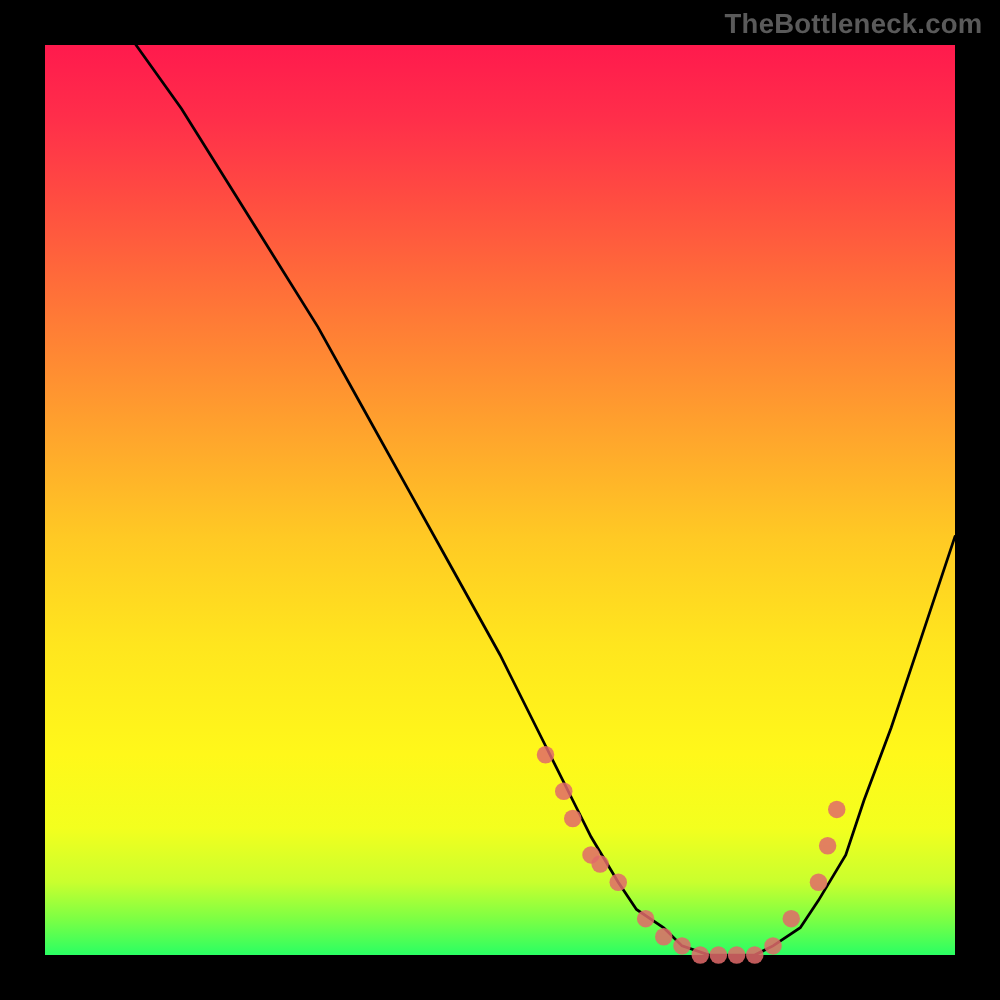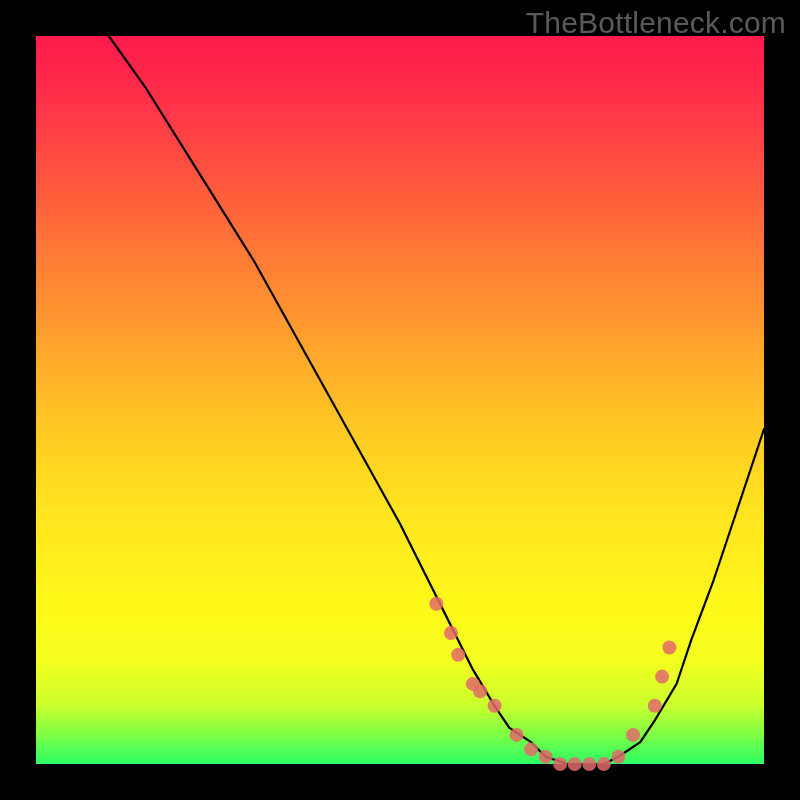--- a/index.html
+++ b/index.html
@@ -29,22 +29,22 @@
       #f3ff1e 86%,
       #c9ff2e 92%,
       #7dff44 96%,
       #2aff63 100%);
   }
   .watermark {
     position: absolute;
     top: 6px;
     right: 14px;
     color: #5a5a5a;
-    font-size: 30px;
-    font-weight: 400;
+    font-size: 22px;
+    font-weight: 700;
     letter-spacing: 0.2px;
     user-select: none;
   }
   svg.overlay {
     position: absolute;
     left: 36px;
     top: 36px;
     width: 728px;
     height: 728px;
     overflow: visible;

